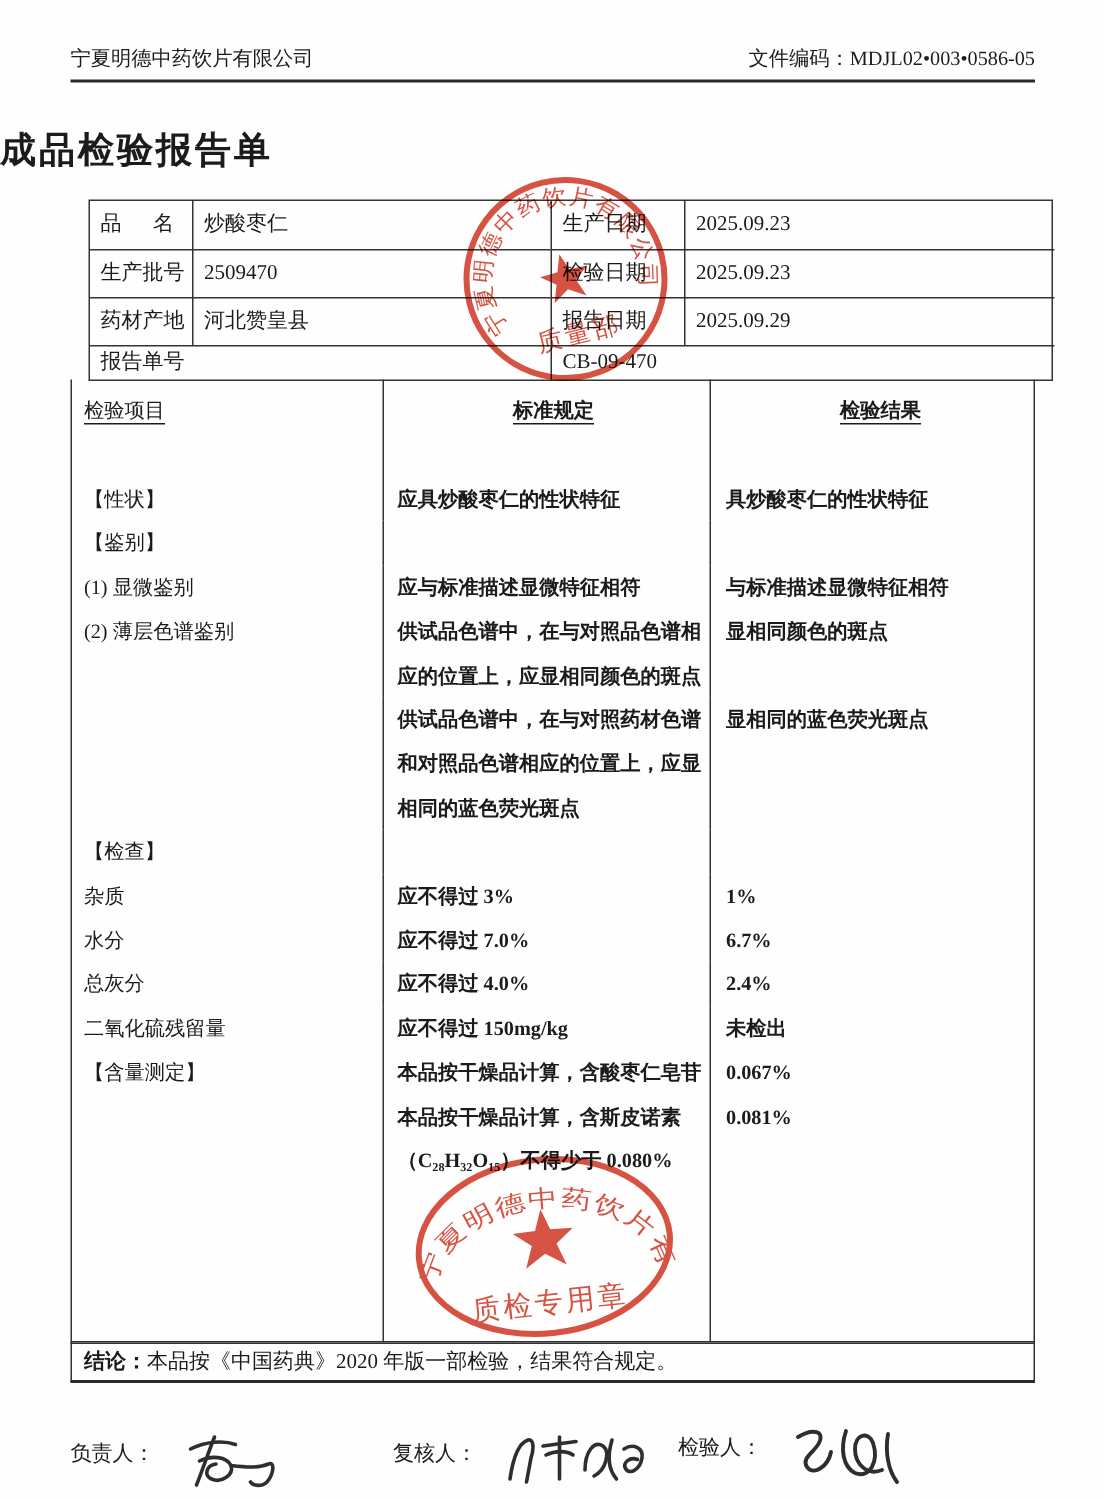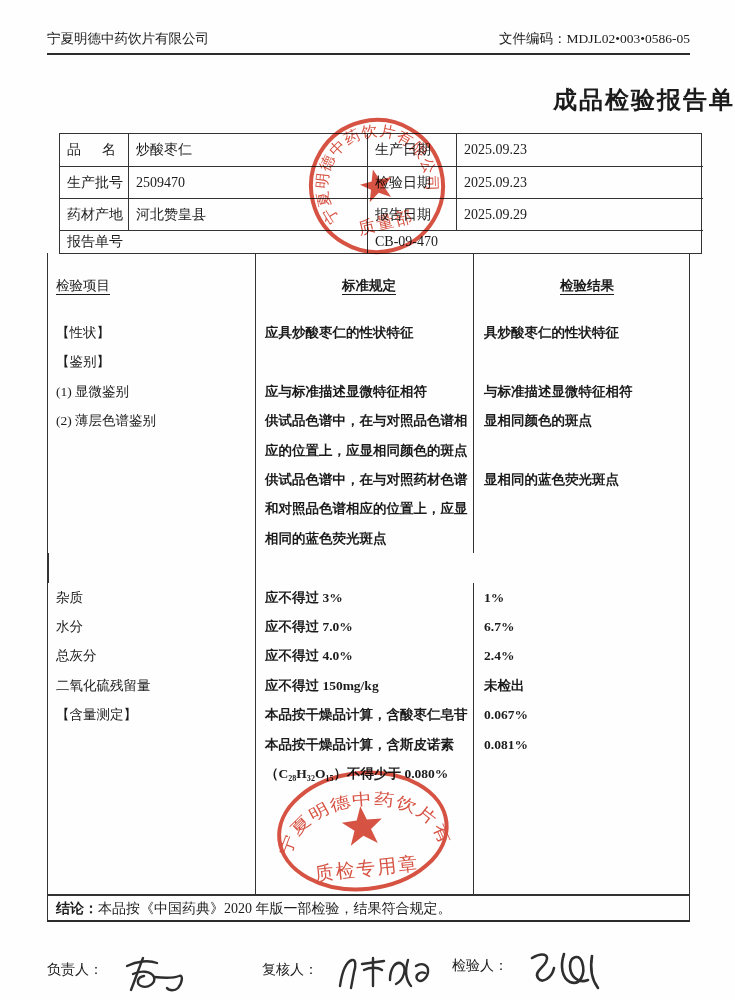--- a/index.html
+++ b/index.html
@@ -4,42 +4,42 @@
 <style>
   html,body{margin:0;padding:0;background:#ffffff;}
   .page{
     position:relative;width:735px;height:1000px;background:#fefefe;overflow:hidden;
     font-family:"Liberation Serif","DejaVu Serif",serif;color:#1b1b1b;
   }
   
   .doc-header{position:absolute;left:47px;width:643px;top:30px;display:flex;
     justify-content:space-between;align-items:flex-end;font-size:13.5px;
     border-bottom:2px solid #2b2b2b;padding-bottom:5px;}
-  .doc-title{position:absolute;left:0;width:735px;top:84px;text-align:right;
+  .doc-title{position:absolute;left:0;width:735px;top:84px;text-align:left;
     font-size:24px;font-weight:bold;letter-spacing:2px;font-family:Liberation Serif, serif;}
   
   .info-table{position:absolute;left:59px;top:133px;width:643px;
     display:grid;grid-template-columns:68px 239px 89px 247px;
     border:1px solid #333;box-sizing:border-box;font-size:14px;}
   .info-table > div{box-sizing:border-box;padding-left:7px;white-space:nowrap;overflow:hidden;}
   .ith{height:32px;line-height:31px;}
   .itl{height:23px;line-height:22px;}
   .bl{border-left:1px solid #333;}
   .bt{border-top:1px solid #333;}
   .j2{text-align:justify;text-align-last:justify;padding-right:12px;}
   .span2a{grid-column:1 / span 2;}
   .span2b{grid-column:3 / span 2;}
   
   .main-table{position:absolute;left:47px;top:253px;width:643px;height:642px;
     box-sizing:border-box;border:1px solid #333;border-top:none;
     display:flex;flex-direction:column;font-size:13.5px;}
   .mt-grid{display:grid;grid-template-columns:207px 218px 217px;}
   .mt-grid > div{box-sizing:border-box;}
   .mt-head{height:65px;}
-  .mt-head > div{padding-top:24px;}
+  .mt-head > div{padding-top:12px;}
   .mt-head .hc{text-align:center;}
   .mt-head .h1{padding-left:8px;}
   .mt-head span{text-decoration:underline;text-underline-offset:4px;}
   .c2,.c3{border-left:1px solid #333;font-weight:bold;}
   .c1{padding-left:8px;}
   .c2{padding-left:9px;}
   .c3{padding-left:10px;}
   .mt-row .c1,.mt-row .c3,.ln{line-height:29.4px;height:auto;}
   .ln{height:29.4px;white-space:nowrap;}
   .mt-row .c1,.mt-row .c3{white-space:nowrap;}
@@ -128,20 +128,21 @@
     <div class="mt-grid mt-row">
       <div class="c1"></div>
       <div class="c2">
         <div class="ln">供试品色谱中，在与对照药材色谱</div>
         <div class="ln">和对照品色谱相应的位置上，应显</div>
         <div class="ln">相同的蓝色荧光斑点</div>
       </div>
       <div class="c3">显相同的蓝色荧光斑点</div>
     </div>
     <div class="mt-grid mt-row">
+      <div class="c1">【检查】</div>
       <div class="c2"></div>
       <div class="c3"></div>
     </div>
     <div class="mt-grid mt-row">
       <div class="c1">杂质</div>
       <div class="c2">
           <div class="ln">应不得过 3%</div>
         </div>
       <div class="c3">1%</div>
     </div>

